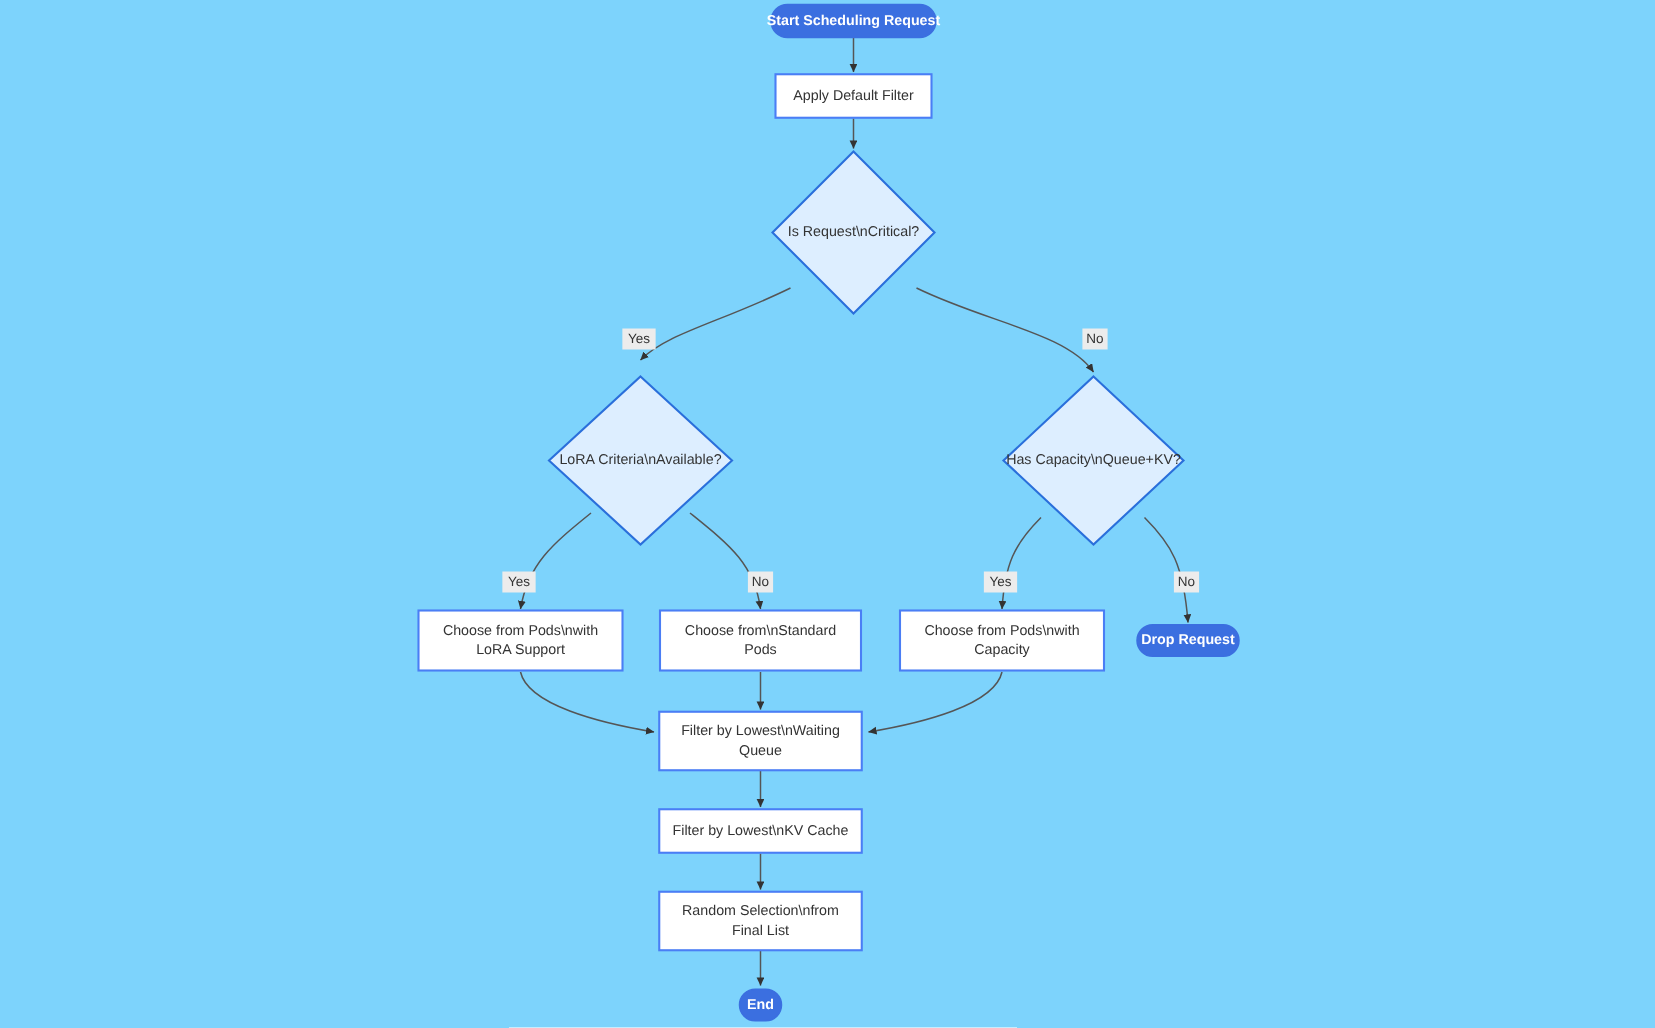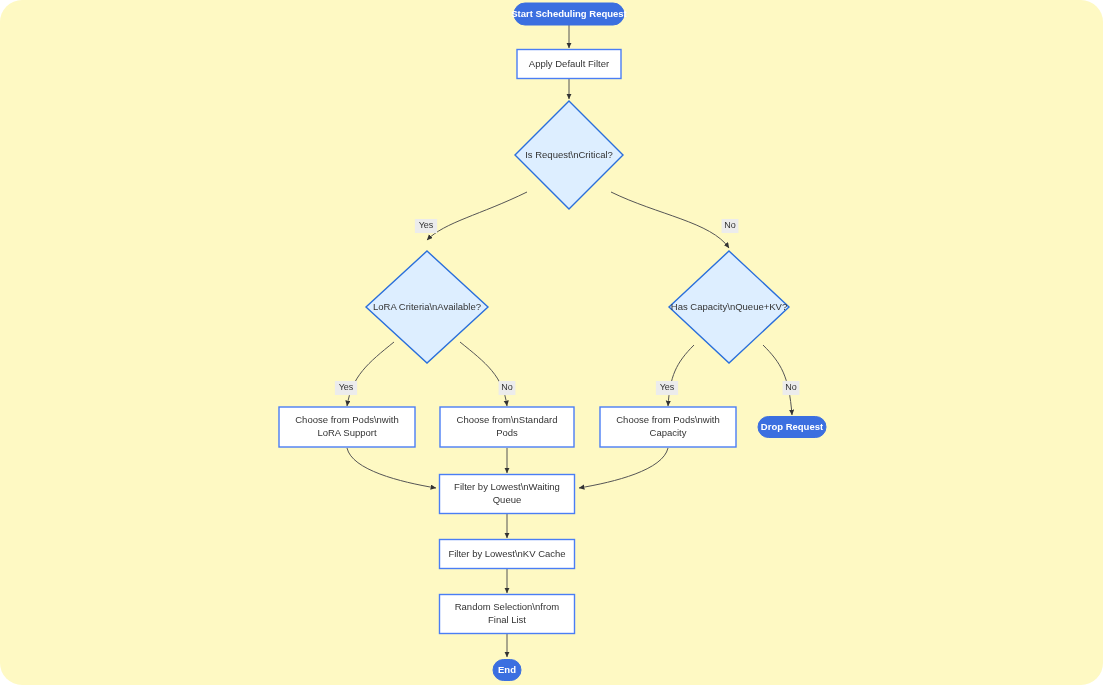--- a/index.html
+++ b/index.html
@@ -10,22 +10,21 @@
   body {
     width: 1103px;
     height: 685px;
     overflow: hidden;
     font-family: "Liberation Sans", sans-serif;
   }
   #flow-root {
     position: relative;
     width: 1103px;
     height: 685px;
-    background: #fef9c3;
-    border-radius: 22px;
+    background: #7dd3fc;
   }
   svg.flow-svg {
     position: absolute;
     top: 0;
     left: 0;
     width: 1103px;
     height: 685px;
   }
   .node-label {
     font-family: "Liberation Sans", sans-serif;

